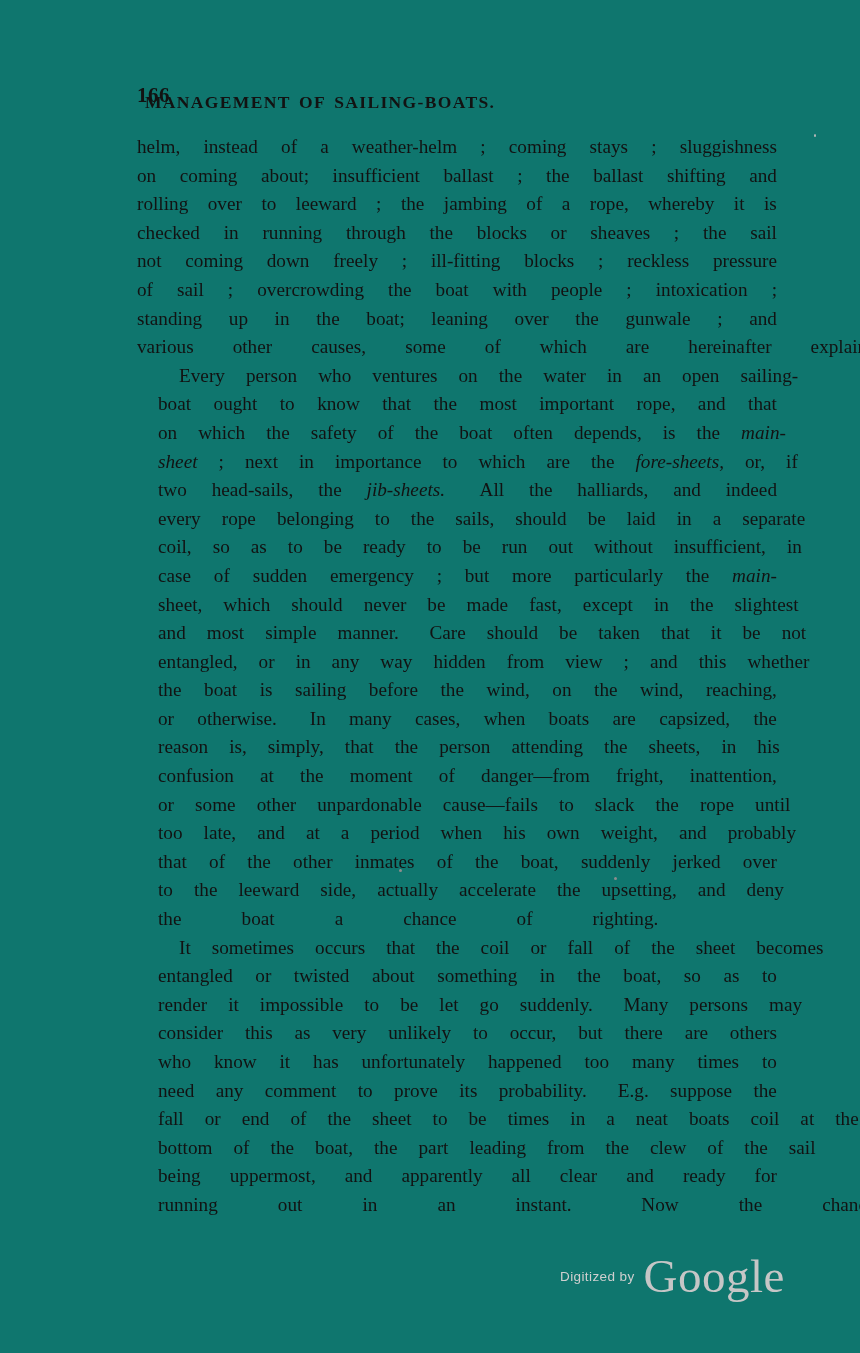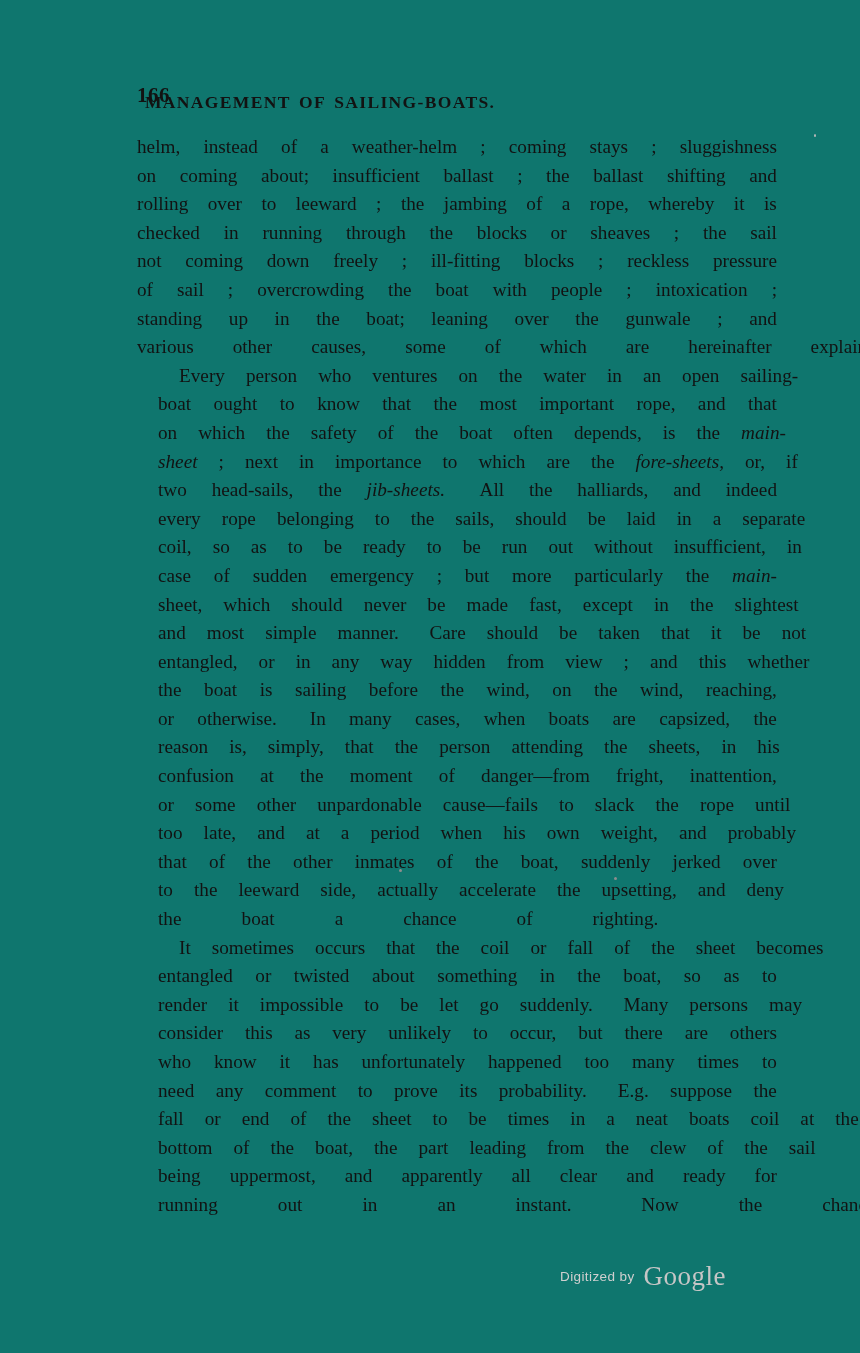--- a/index.html
+++ b/index.html
@@ -116,21 +116,21 @@
     user-select: none;
   }
   .wm-by {
     font-family: "Liberation Sans", "DejaVu Sans", sans-serif;
     font-size: 13.5px;
     letter-spacing: 0.4px;
     color: #cfcfcf;
   }
   .wm-google {
     font-family: "Liberation Serif", "DejaVu Serif", serif;
-    font-size: 27px;
+    font-size: 47px;
     letter-spacing: 0.5px;
     margin-left: 9px;
     color: #c6c6c6;
   }
 
   
   .speck {
     position: absolute;
     background: #b9b9b9;
     border-radius: 50%;

